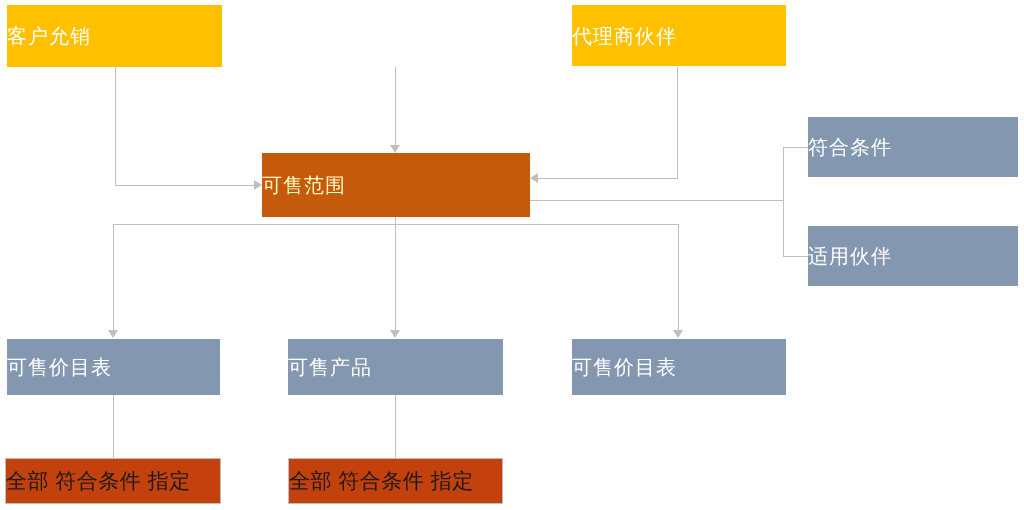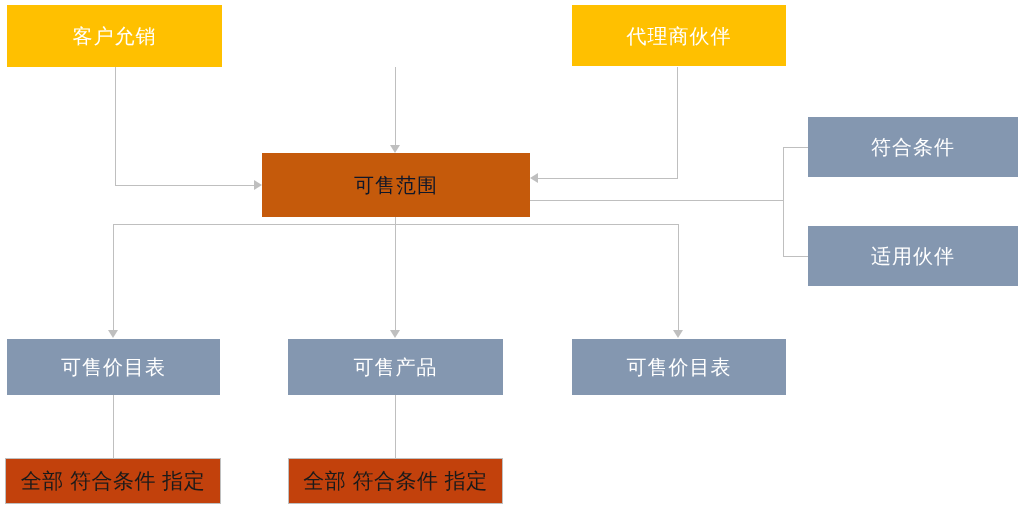--- a/index.html
+++ b/index.html
@@ -14,34 +14,33 @@
     position: relative;
     width: 1024px;
     height: 510px;
     background: #ffffff;
     overflow: hidden;
   }
   .node {
     position: absolute;
     display: flex;
     align-items: center;
-    justify-content: center;
     box-sizing: border-box;
     text-align: center;
     line-height: 1.2;
     letter-spacing: 1px;
   }
   .node-amber {
     background: #FFC000;
     color: #ffffff;
     font-size: 20px;
   }
   .node-orange {
     background: #C55A0B;
-    color: #0f172a;
+    color: #fef9c3;
     font-size: 20px;
   }
   .node-slate {
     background: #8497B0;
     color: #ffffff;
     font-size: 20px;
   }
   .node-plain {
     background: #c2410c;
     color: #1a1a1a;

